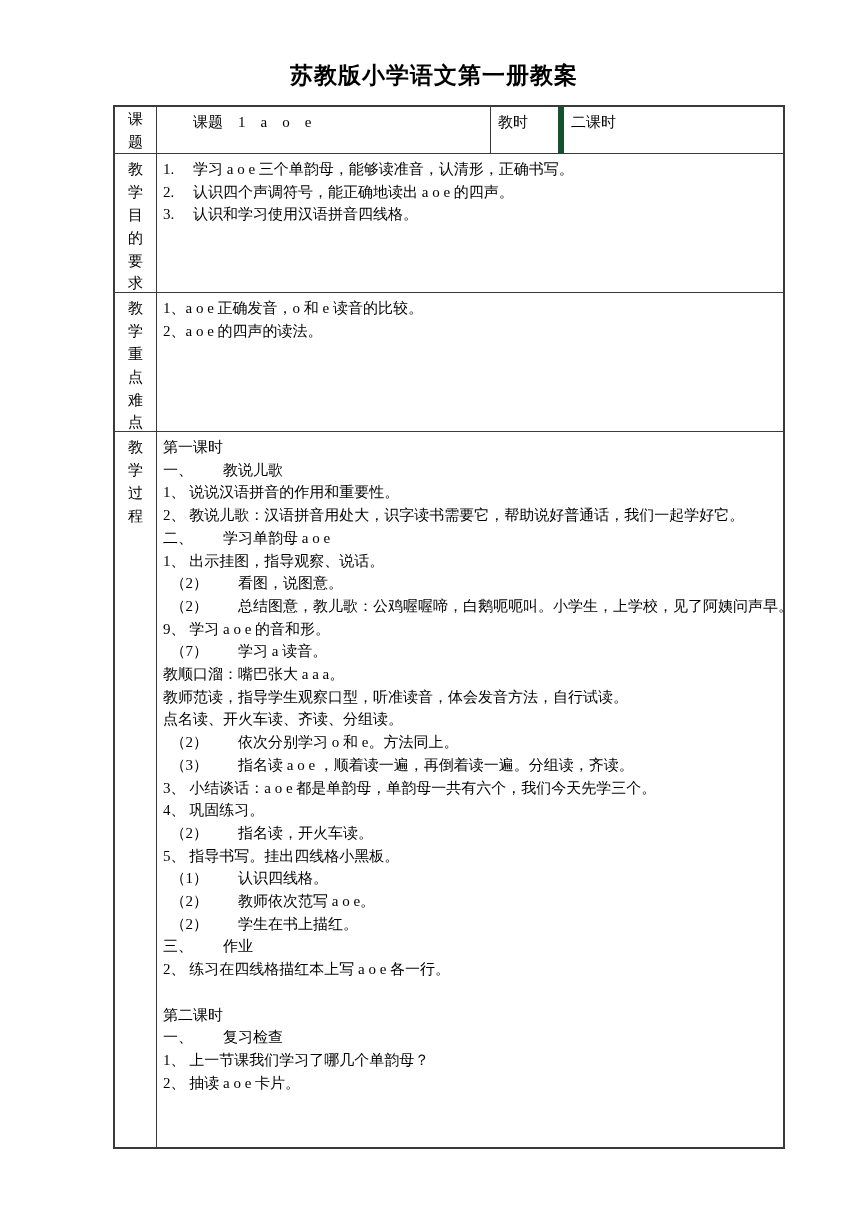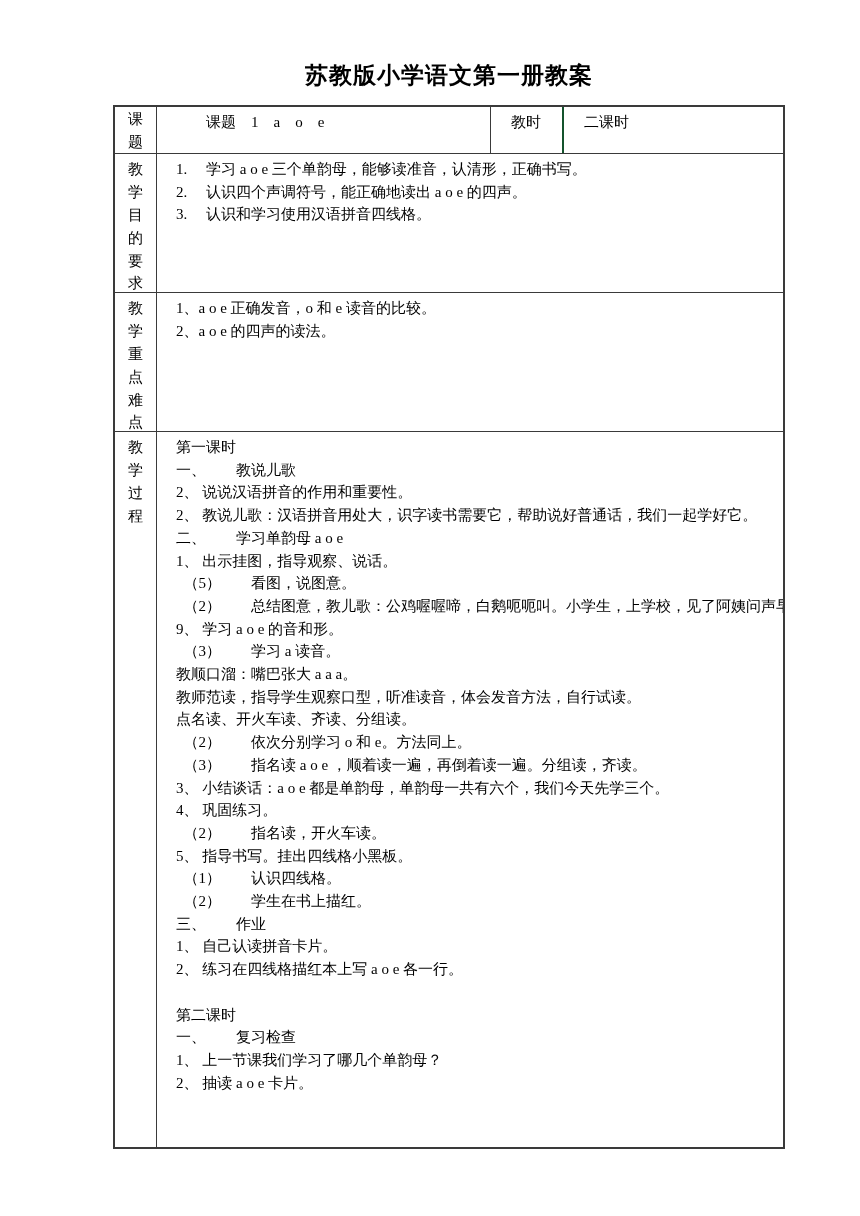--- a/index.html
+++ b/index.html
@@ -3,21 +3,21 @@
 <meta charset="utf-8">
 <style>
   * { margin:0; padding:0; box-sizing:border-box; }
   html,body { background:#ffffff; }
   body {
     width:860px; height:1216px; position:relative;
     font-family:"Liberation Serif","DejaVu Serif",serif;
     color:#000000;
   }
   .page-title {
-    position:absolute; left:113px; top:60px; width:672px;
+    position:absolute; left:98px; top:60px; width:672px;
     text-align:center; font-size:23px; font-weight:bold;
     letter-spacing:1px; white-space:pre;
   }
   .doc-table {
     position:absolute; left:113px; top:105px; width:672px; height:1044px;
     border:2px solid #3a3a3a; display:flex; flex-direction:column;
     background:#ffffff;
   }
   .t-row { display:flex; border-bottom:1px solid #3a3a3a; }
   .t-row:last-child { border-bottom:none; flex:1; }
@@ -25,23 +25,23 @@
   .row2 { height:139px; }
   .row3 { height:139px; }
   .cell { overflow:hidden; }
   .label-cell {
     flex:0 0 42px; width:42px; border-right:1px solid #3a3a3a;
     text-align:center; padding-top:4px;
   }
   .row1 .label-cell { padding-top:1px; }
   .content-cell { flex:1; padding:4px 6px 0 6px; }
   .topic-cell { flex:0 0 334px; border-right:1px solid #3a3a3a; padding:4px 6px 0 6px; }
-  .hours-label-cell { flex:0 0 73px; border-right:2px solid #14532d; padding:4px 4px 0 7px; }
+  .hours-label-cell { flex:0 0 73px; border-right:6px solid #14532d; padding:4px 4px 0 7px; }
   .hours-value-cell { flex:1; padding:4px 6px 0 7px; }
-  .line { min-height:22.7px; line-height:22.7px; font-size:15px; white-space:pre;margin-left:13px; }
+  .line { min-height:22.7px; line-height:22.7px; font-size:15px; white-space:pre; }
   .label-char { height:22.9px; line-height:22.9px; font-size:15px; }
 </style>
 </head>
 <body>
 
 <div class="page-title">苏教版小学语文第一册教案</div>
 
 <div class="doc-table">
 
   <div class="t-row row1">
@@ -94,41 +94,41 @@
   <div class="t-row row4">
     <div class="cell label-cell">
         <div class="label-char">教</div>
         <div class="label-char">学</div>
         <div class="label-char">过</div>
         <div class="label-char">程</div>
       </div>
     <div class="cell content-cell">
         <div class="line">第一课时</div>
         <div class="line">一、　　教说儿歌</div>
-        <div class="line">2、 说说汉语拼音的作用和重要性。</div>
+        <div class="line">1、 说说汉语拼音的作用和重要性。</div>
         <div class="line">2、 教说儿歌：汉语拼音用处大，识字读书需要它，帮助说好普通话，我们一起学好它。</div>
         <div class="line">二、　　学习单韵母 a o e</div>
         <div class="line">1、 出示挂图，指导观察、说话。</div>
-        <div class="line">  （5）　　看图，说图意。</div>
+        <div class="line">  （2）　　看图，说图意。</div>
         <div class="line">  （2）　　总结图意，教儿歌：公鸡喔喔啼，白鹅呃呃叫。小学生，上学校，见了阿姨问声早。</div>
         <div class="line">9、 学习 a o e 的音和形。</div>
-        <div class="line">  （3）　　学习 a 读音。</div>
+        <div class="line">  （7）　　学习 a 读音。</div>
         <div class="line">教顺口溜：嘴巴张大 a a a。</div>
         <div class="line">教师范读，指导学生观察口型，听准读音，体会发音方法，自行试读。</div>
         <div class="line">点名读、开火车读、齐读、分组读。</div>
         <div class="line">  （2）　　依次分别学习 o 和 e。方法同上。</div>
         <div class="line">  （3）　　指名读 a o e ，顺着读一遍，再倒着读一遍。分组读，齐读。</div>
         <div class="line">3、 小结谈话：a o e 都是单韵母，单韵母一共有六个，我们今天先学三个。</div>
         <div class="line">4、 巩固练习。</div>
         <div class="line">  （2）　　指名读，开火车读。</div>
         <div class="line">5、 指导书写。挂出四线格小黑板。</div>
         <div class="line">  （1）　　认识四线格。</div>
+        <div class="line">  （2）　　教师依次范写 a o e。</div>
         <div class="line">  （2）　　学生在书上描红。</div>
         <div class="line">三、　　作业</div>
-        <div class="line">1、 自己认读拼音卡片。</div>
         <div class="line">2、 练习在四线格描红本上写 a o e 各一行。</div>
         <div class="line"></div>
         <div class="line">第二课时</div>
         <div class="line">一、　　复习检查</div>
         <div class="line">1、 上一节课我们学习了哪几个单韵母？</div>
         <div class="line">2、 抽读 a o e 卡片。</div>
       </div>
   </div>
 
 </div>

